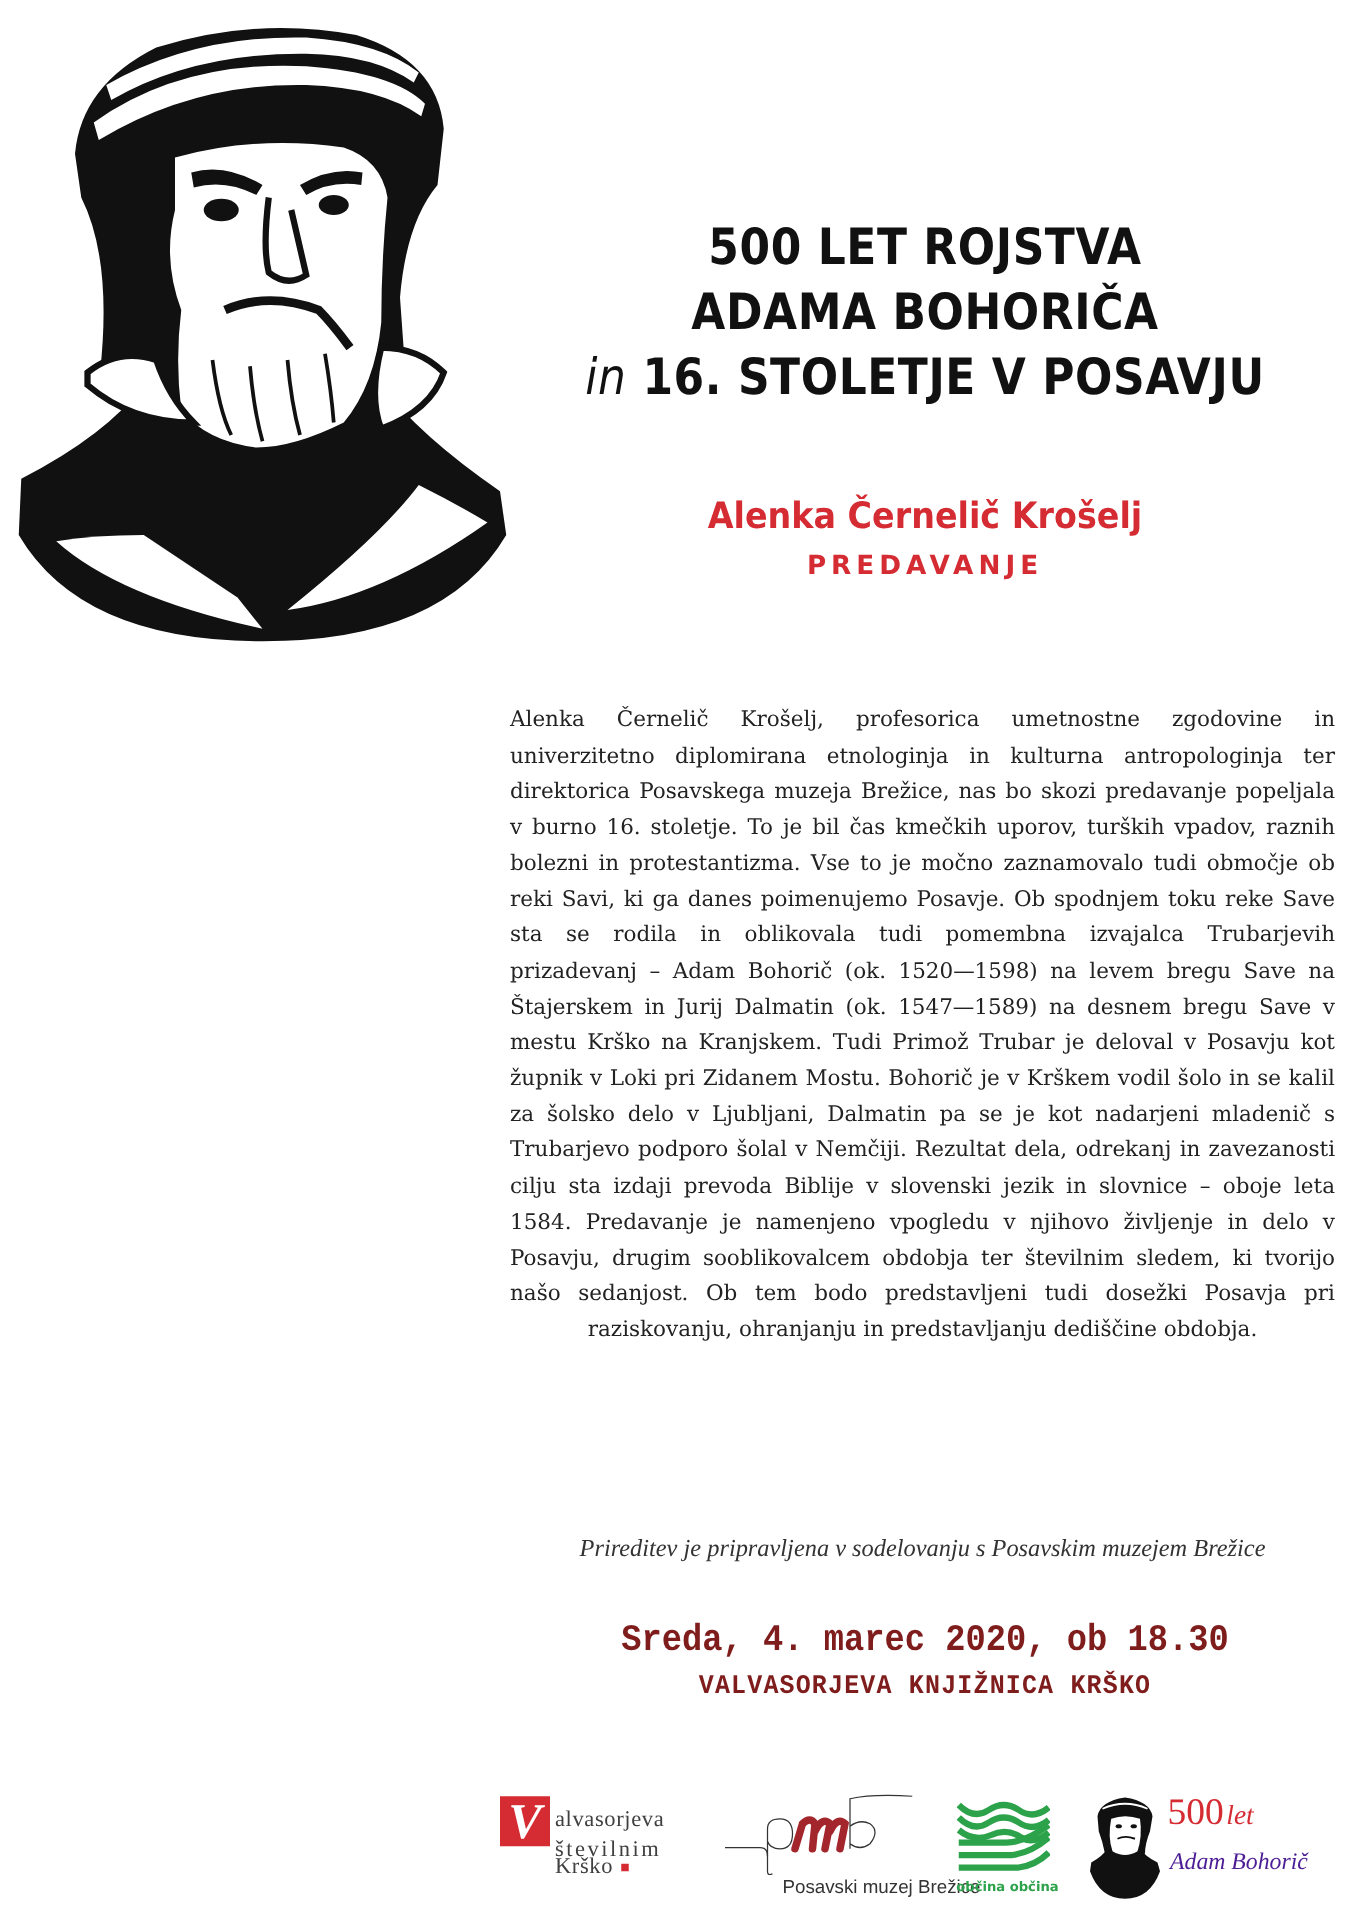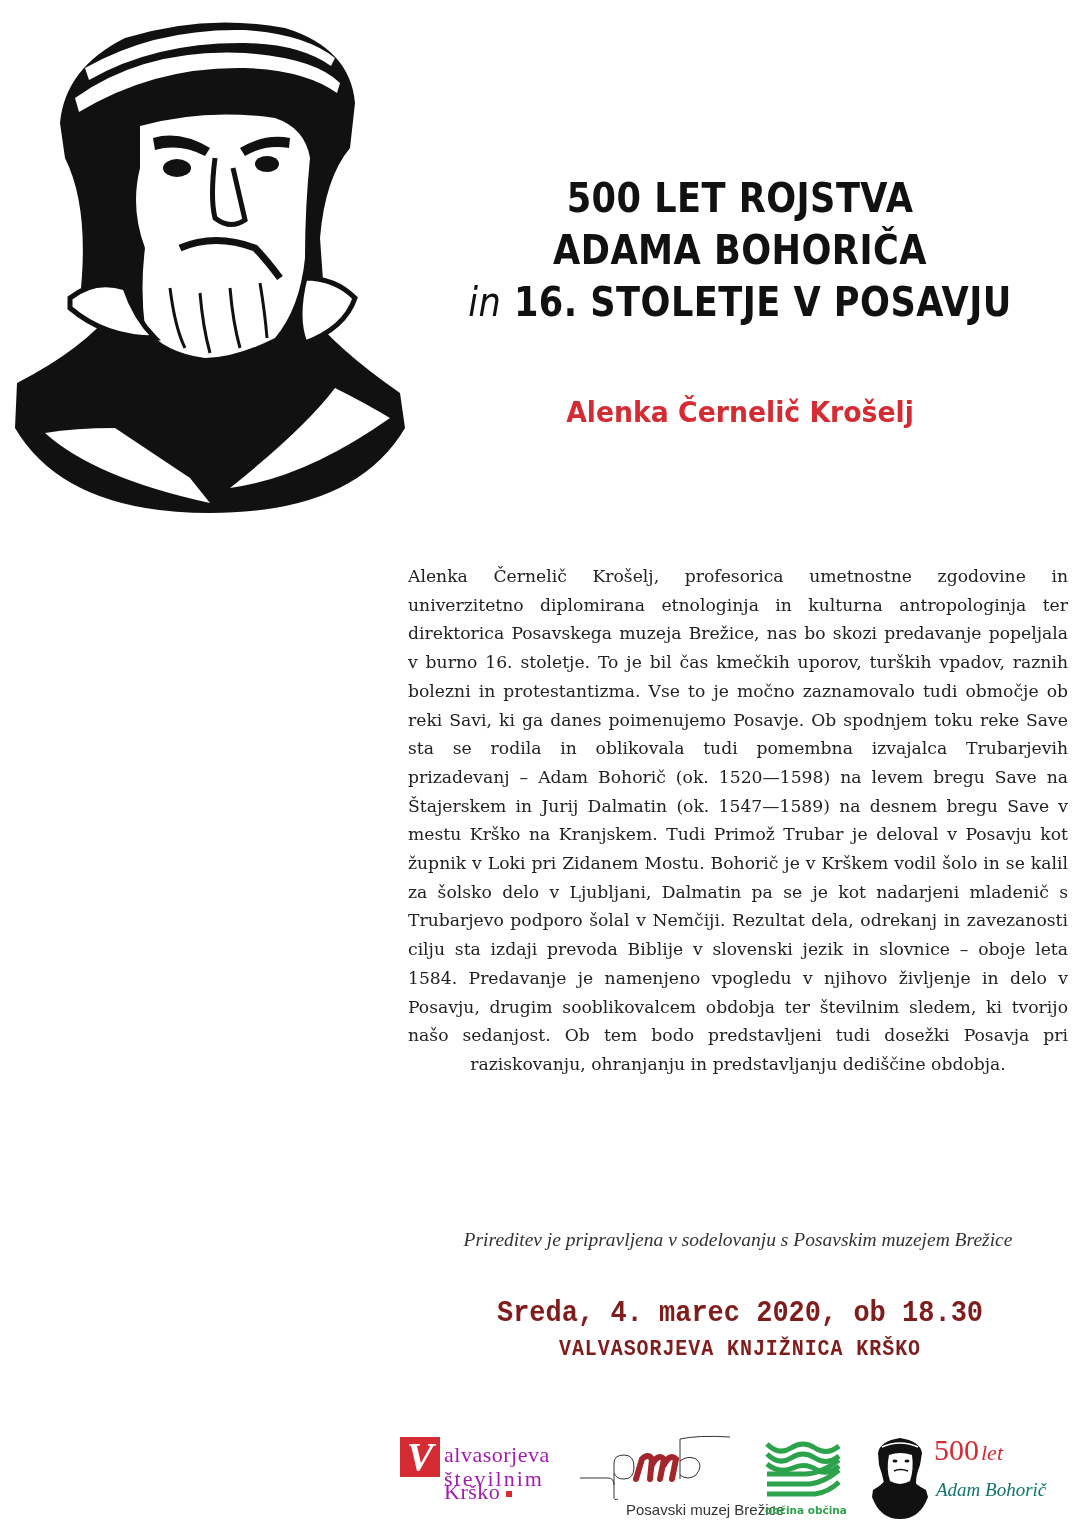--- a/index.html
+++ b/index.html
@@ -13,34 +13,34 @@
   .speaker .kind { font-family:"DejaVu Sans", sans-serif; font-weight:bold; font-size:21px; letter-spacing:4px; line-height:32px; display:block; margin-top:4px; }
   .body-text { position:absolute; left:408px; top:562px; width:660px; font-family:"DejaVu Serif", serif; font-size:17.2px; line-height:28.7px; color:#222; text-align:justify; text-align-last:center; }
   .note { position:absolute; left:408px; top:1186px; width:660px; text-align:center; font-family:"Liberation Serif", serif; font-style:italic; font-size:19.5px; line-height:29px; color:#333; }
   .note span { display:block;margin-top:39px; }
   .event { position:absolute; left:440px; top:1293px; width:600px; text-align:center; color:#7f1d1d; font-family:Liberation Mono, monospace; font-weight:bold; }
   .event .date { display:block; font-size:30px; line-height:40px; transform:scaleX(0.9); }
   .event .venue { display:block; font-size:21.5px; line-height:32px; letter-spacing:1px; transform:scaleX(0.93); }
   .logos { position:absolute; left:395px; top:1430px; width:680px; height:95px; }
   .logo-vk { position:absolute; left:5px; top:7px; width:150px; height:80px; }
   .logo-vk .v-box { position:absolute; left:0; top:0; width:40px; height:40px; background:#d52b32; color:#fff; font-family:"Liberation Serif", serif; font-weight:bold; font-style:italic; font-size:40px; line-height:40px; text-align:center; }
-  .logo-vk .t { position:absolute; left:44px; font-family:"Liberation Serif", serif; font-size:22px; color:#a21caf; line-height:26px; letter-spacing:0.5px; white-space:nowrap; }
+  .logo-vk .t { position:absolute; left:44px; font-family:"Liberation Serif", serif; font-size:18px; color:#404040; line-height:26px; letter-spacing:0.5px; white-space:nowrap; }
   .logo-vk .t1 { top:5px; }
   .logo-vk .t2 { top:29px; letter-spacing:2px; }
   .logo-vk .t3 { top:42px; left:44px; }
   .logo-vk .dot { display:inline-block; width:6px; height:6px; background:#d52b32; margin-left:6px; vertical-align:middle; }
   .logo-pmb { position:absolute; left:185px; top:5px; width:150px; height:85px; }
   .logo-pmb .caption { position:absolute; left:46px; top:66px; font-family:"Liberation Sans", sans-serif; font-size:15px; color:#333; white-space:nowrap; }
   .logo-ok { position:absolute; left:370px; top:8px; width:75px; height:82px; }
   .logo-ok .caption { position:absolute; left:0; top:66px; width:76px; text-align:center; font-family:"DejaVu Sans", sans-serif; font-weight:bold; font-size:10.5px; color:#2ca24a; white-space:nowrap; }
   .logo-500 { position:absolute; left:475px; top:5px; width:200px; height:88px; }
   .logo-500 .bust { position:absolute; left:0; top:0; width:60px; height:85px; }
   .logo-500 .n500 { position:absolute; left:64px; top:0; font-family:"Liberation Serif", serif; font-size:30px; color:#d52b32; line-height:30px; white-space:nowrap; }
   .logo-500 .n500 .let { font-style:italic; font-size:22px; margin-left:2px; }
-  .logo-500 .ab { position:absolute; left:66px; top:44px; font-family:"Liberation Serif", serif; font-style:italic; font-size:19px; color:#0f766e; white-space:nowrap; }
+  .logo-500 .ab { position:absolute; left:66px; top:44px; font-family:"Liberation Serif", serif; font-style:italic; font-size:19px; color:#4c1d95; white-space:nowrap; }
 </style>
 </head>
 <body>
 
 <svg class="portrait" viewBox="0 0 405 510" xmlns="http://www.w3.org/2000/svg">
 
   <path d="M10 420 Q 60 505 205 505 Q 350 505 400 420 L 395 385 Q 330 340 300 300 L 110 300 Q 80 340 12 375 Z" fill="#111"></path>
 
   <path d="M40 425 Q 90 470 205 495 L 185 470 Q 140 440 110 420 Q 70 420 40 425 Z" fill="#fff"></path>
   <path d="M225 480 Q 300 470 385 410 Q 360 395 330 380 Q 300 420 225 480 Z" fill="#fff"></path>
@@ -71,20 +71,21 @@
 </svg>
 
 <div class="title">
   <span class="line">500 LET ROJSTVA</span>
   <span class="line">ADAMA BOHORIČA</span>
   <span class="line"><span class="in">in</span> <span>16. STOLETJE V POSAVJU</span></span>
 </div>
 
 <div class="speaker">
   <span class="name">Alenka Černelič Krošelj</span>
+  <span class="kind">PREDAVANJE</span>
 </div>
 
 <div class="body-text">Alenka Černelič Krošelj, profesorica umetnostne zgodovine in univerzitetno diplomirana etnologinja in kulturna antropologinja ter direktorica Posavskega muzeja Brežice, nas bo skozi predavanje popeljala v burno 16. stoletje. To je bil čas kmečkih uporov, turških vpadov, raznih bolezni in protestantizma. Vse to je močno zaznamovalo tudi območje ob reki Savi, ki ga danes poimenujemo Posavje. Ob spodnjem toku reke Save sta se rodila in oblikovala tudi pomembna izvajalca Trubarjevih prizadevanj – Adam Bohorič (ok. 1520—1598) na levem bregu Save na Štajerskem in Jurij Dalmatin (ok. 1547—1589) na desnem bregu Save v mestu Krško na Kranjskem. Tudi Primož Trubar je deloval v Posavju kot župnik v Loki pri Zidanem Mostu. Bohorič je v Krškem vodil šolo in se kalil za šolsko delo v Ljubljani, Dalmatin pa se je kot nadarjeni mladenič s Trubarjevo podporo šolal v Nemčiji. Rezultat dela, odrekanj in zavezanosti cilju sta izdaji prevoda Biblije v slovenski jezik in slovnice – oboje leta 1584. Predavanje je namenjeno vpogledu v njihovo življenje in delo v Posavju, drugim sooblikovalcem obdobja ter številnim sledem, ki tvorijo našo sedanjost. Ob tem bodo predstavljeni tudi dosežki Posavja pri raziskovanju, ohranjanju in predstavljanju dediščine obdobja.</div>
 
 <div class="note">
   <span>Prireditev je pripravljena v sodelovanju s Posavskim muzejem Brežice</span>
 </div>
 
 <div class="event">
   <span class="date">Sreda, 4. marec 2020, ob 18.30</span>

